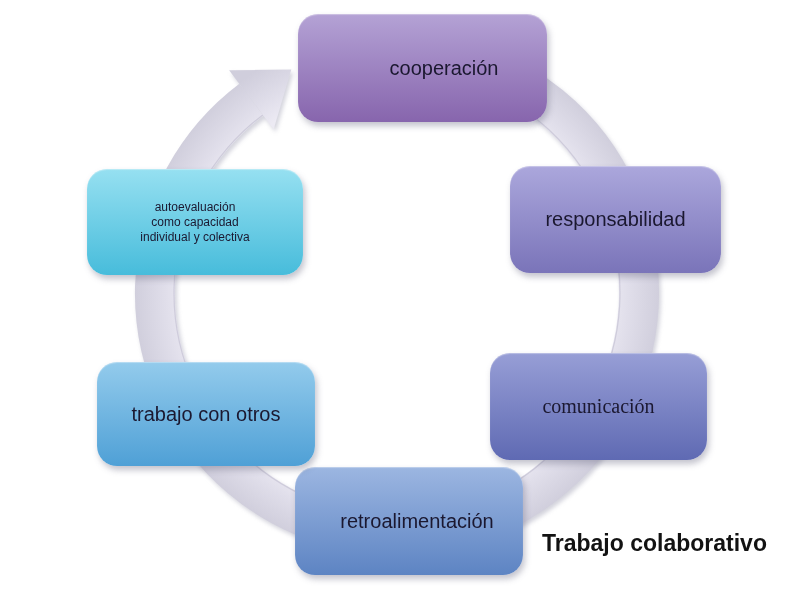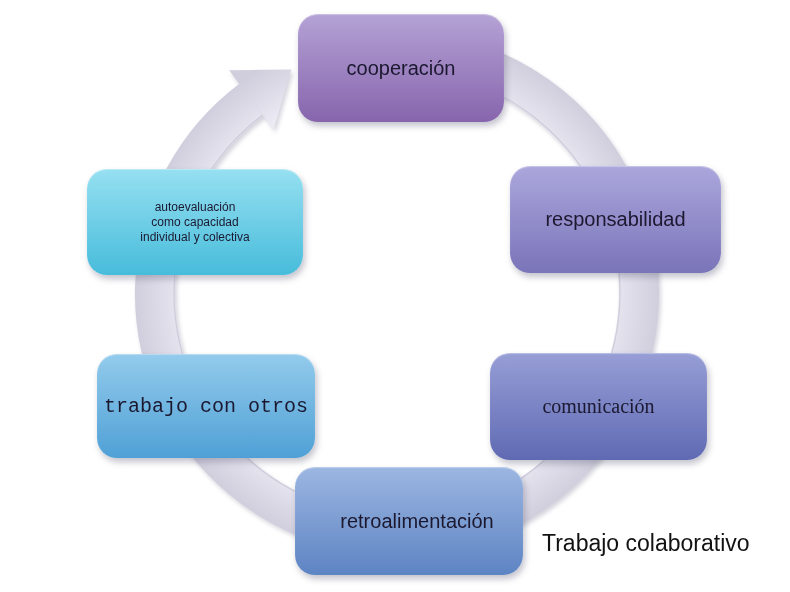--- a/index.html
+++ b/index.html
@@ -28,28 +28,28 @@
     font-size: 20px;
     line-height: 1.25;
     white-space: pre-line;
     box-shadow: 2px 4px 6px rgba(105,105,130,0.40),
                 inset 0 1px 1px rgba(255,255,255,0.35);
   }
   .n0 { left: 298px; top: 14px;  width: 206px; height: 108px; }
   .n1 { left: 510px; top: 166px; width: 211px; height: 107px; text-align: center; }
   .n2 { left: 490px; top: 353px; width: 217px; height: 107px; }
   .n3 { left: 295px; top: 467px; width: 212px; height: 108px; padding-left: 16px; }
-  .n4 { left: 97px;  top: 354px; width: 218px; height: 104px; font-family: Liberation Mono, monospace; }
+  .n4 { left: 97px;  top: 362px; width: 218px; height: 104px; }
   .n5 { left: 87px;  top: 169px; width: 216px; height: 106px; font-size: 12px; }
   .diagram-title {
     position: absolute;
     left: 542px;
     top: 530px;
     font-size: 23px;
-    font-weight: normal;
+    font-weight: bold;
     color: #121212;
     white-space: nowrap;
     text-align: right;
   }
 </style>
 </head>
 <body>
 
 <div class="stage">
 
@@ -59,21 +59,21 @@
         <stop offset="0.80" stop-color="#eceaf3"></stop>
         <stop offset="0.88" stop-color="#e0deea"></stop>
         <stop offset="1" stop-color="#d0cedc"></stop>
       </radialGradient>
     </defs>
     <path d="M 459.6 59.3 A 242 242 0 1 1 251.4 99.7" fill="none" stroke="url(#ringGrad)" stroke-width="40"></path>
     <path d="M 454.7 77.6 A 223 223 0 1 1 262.8 114.9" fill="none" stroke="#c8c6d6" stroke-width="1.2" opacity="0.8"></path>
     <polygon points="273.7,129.2 291.3,69.6 229.1,70.2" fill="url(#ringGrad)"></polygon>
   </svg>
 
-  <div class="node n0" style="background: linear-gradient(rgb(180, 162, 213), rgb(135, 101, 173));">
+  <div class="node n0" style="background: linear-gradient(rgb(180, 162, 213), rgb(135, 101, 173)); padding-left: 43px;">
     <span>cooperación</span>
   </div>
   <div class="node n1" style="background: linear-gradient(rgb(171, 167, 220), rgb(122, 116, 185));">
     <span>responsabilidad</span>
   </div>
   <div class="node n2" style="background: linear-gradient(rgb(151, 158, 214), rgb(95, 106, 179)); font-family: Liberation Serif, serif;">
     <span>comunicación</span>
   </div>
   <div class="node n3" style="background: linear-gradient(rgb(156, 182, 225), rgb(93, 132, 195));">
     <span>retroalimentación</span>

